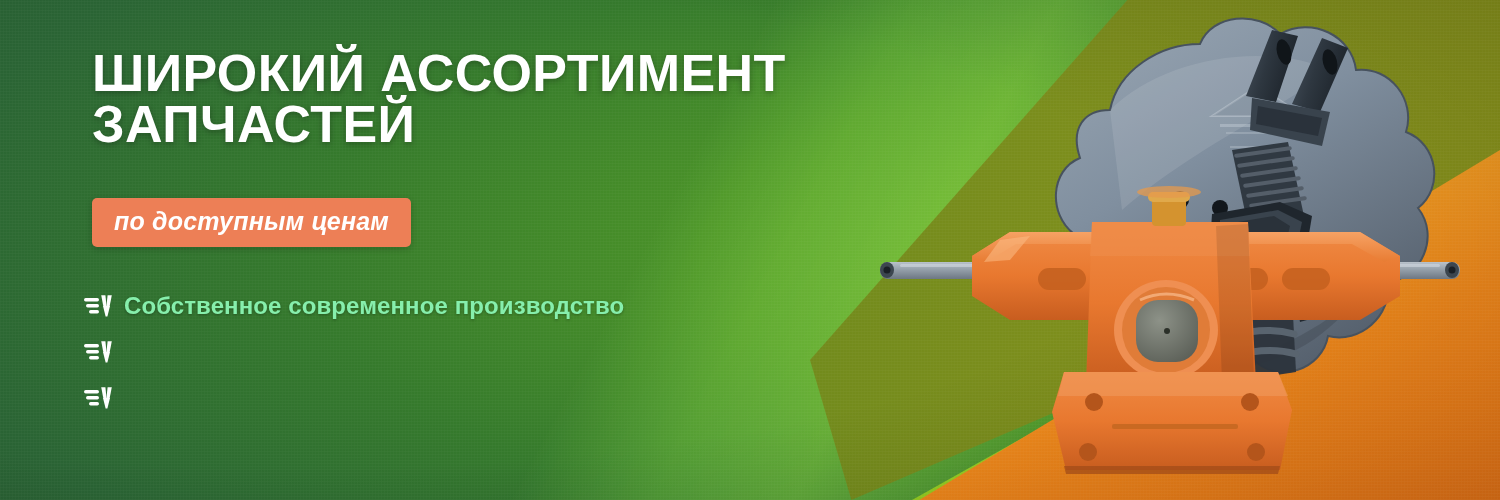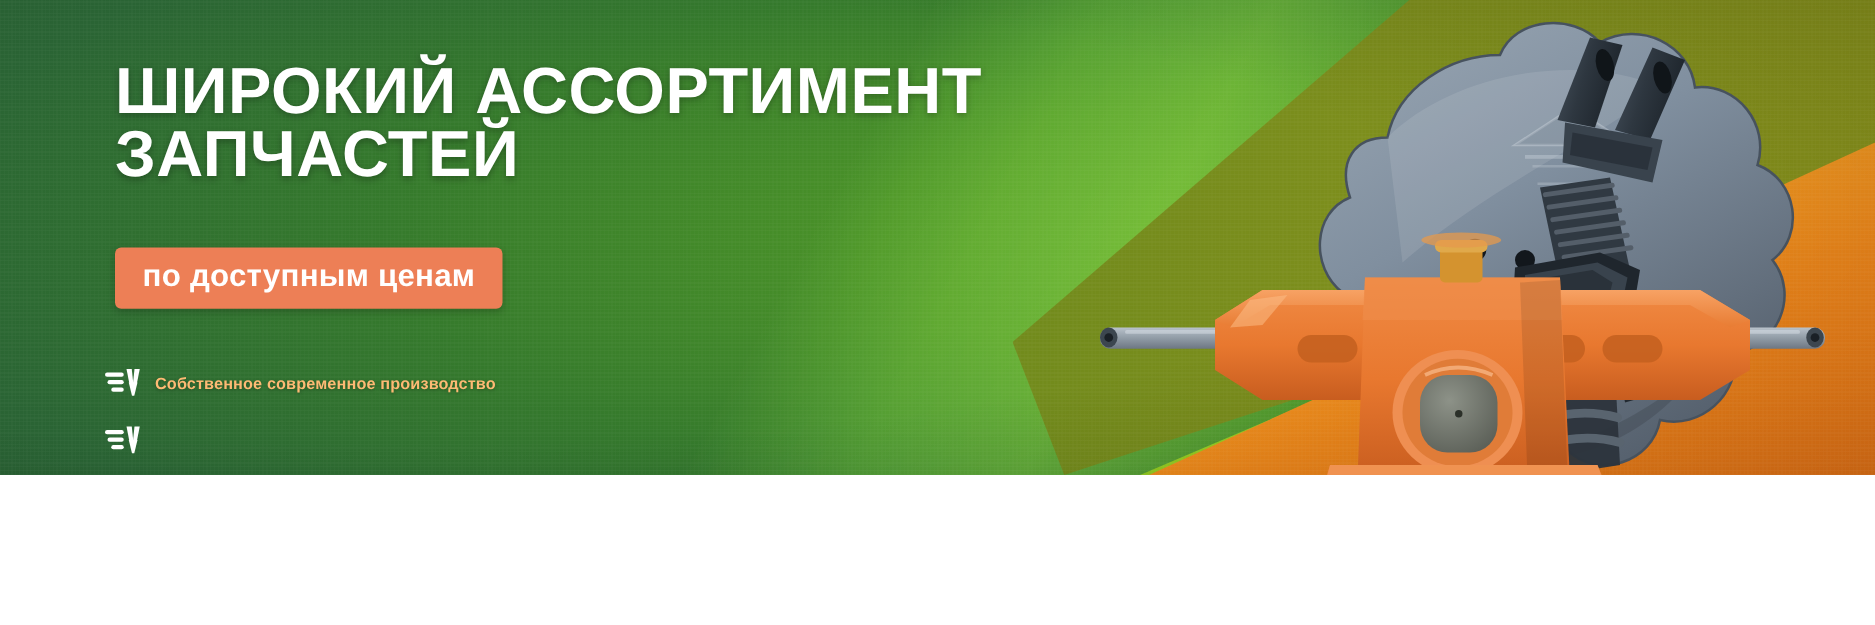--- a/index.html
+++ b/index.html
@@ -1,21 +1,21 @@
 <!DOCTYPE html>
 <html lang="ru"><head>
 <meta charset="utf-8">
 <title>Banner</title>
 <style>
   html,body{margin:0;padding:0;background:#fff;}
   body{font-family:"Liberation Sans","DejaVu Sans",sans-serif;}
 
   .banner{
     position:relative;
-    width:1500px;height:380px;
+    width:1500px;height:500px;
     overflow:hidden;
     background:#2b6b36;
   }
 
   
   .bg{position:absolute;inset:0;}
 
   .bg-base{
     background:
       radial-gradient(120% 130% at 78% 50%, #5ea82c 0%, #4a9228 26%, #357a2c 48%, #2a6434 70%, #24502f 100%);
@@ -81,38 +81,39 @@
     position:absolute;left:92px;top:198px;
     display:inline-block;
     background:#ed7f56;
     color:#fff;
     font-size:25px;
     font-weight:700;
     padding:9px 22px 11px 22px;
     border-radius:5px;
     letter-spacing:.2px;
     box-shadow:0 2px 6px rgba(0,0,0,.20);
+    font-style:italic;
   }
 
   .features{
     position:absolute;left:84px;top:283px;
     margin:0;padding:0;list-style:none;
   }
   .feature{
     display:flex;align-items:center;
     height:46px;
   }
   .feature-icon{
     width:30px;height:26px;flex:0 0 30px;
     margin-right:10px;
     display:block;
   }
   .feature-text{
-    color:#fdba74;
-    font-size:13px;
+    color:#86efac;
+    font-size:24px;
     font-weight:700;
     letter-spacing:.1px;
     text-shadow:0 1px 3px rgba(0,0,0,.30);
     white-space:nowrap;
   }
 
   
   .product{
     position:absolute;left:860px;top:0;width:640px;height:500px;
   }

